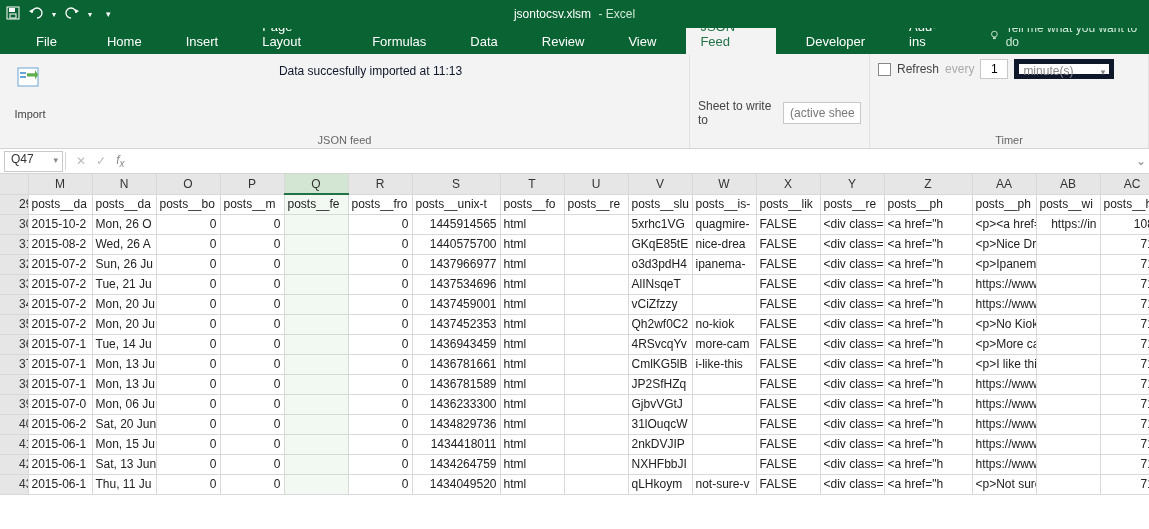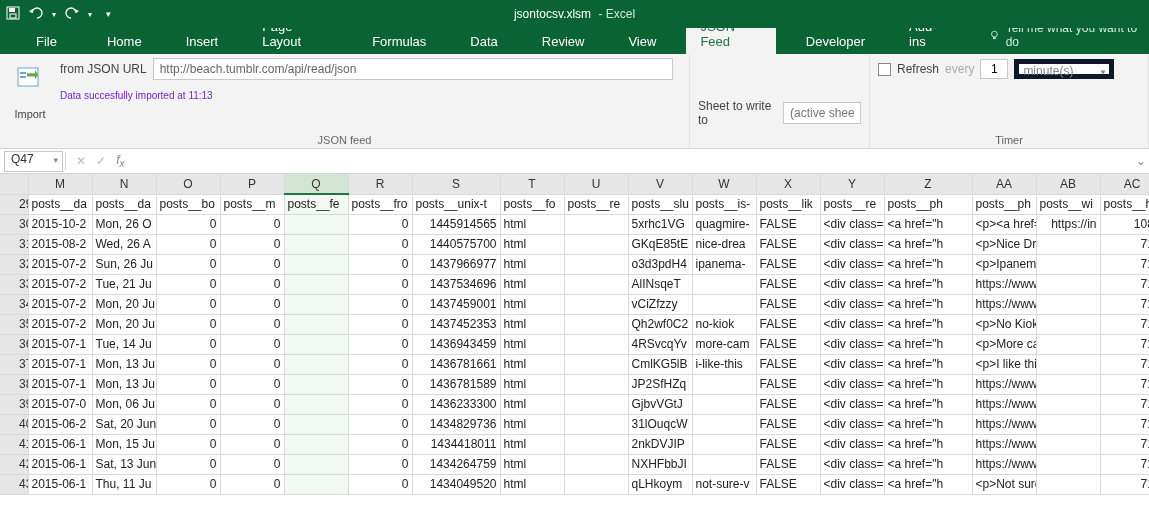--- a/index.html
+++ b/index.html
@@ -23,21 +23,21 @@
   
   .ribbon { height: 95px; background: #f3f3f3; border-bottom: 1px solid #d4d4d4; display: flex; }
   .group { border-right: 1px solid #e1e1e1; display: flex; flex-direction: column; justify-content: space-between; }
   .group-body { flex: 1; display: flex; align-items: flex-start; padding: 4px 8px; gap: 8px; }
   .group-label { text-align: center; font-size: 11px; color: #666; padding-bottom: 2px; }
   .big-btn { display: flex; flex-direction: column; align-items: center; gap: 14px; padding: 4px 6px; cursor: pointer; }
   .big-btn .lbl { font-size: 11px; color: #444; }
   .inline-row { display: flex; align-items: center; gap: 6px; height: 22px; }
   .field-label { font-size: 12px; color: #444; }
   .url-input { width: 520px; height: 22px; border: 1px solid #c8c8c8; background: #fff; padding: 0 6px; font-size: 12px; color: #666; }
-  .status { font-size: 10px; color: #6d28d9; padding-top: 6px; }
+  .status { font-size: 12px; color: #0f172a; text-align: center; padding-top: 6px; }
   .small-input { width: 78px; height: 22px; border: 1px solid #c8c8c8; background: #fff; font-size: 12px; color: #777; padding: 0 6px; }
   .num-input { width: 28px; height: 20px; border: 1px solid #c8c8c8; background: #fff; font-size: 12px; text-align: center; }
   .unit-sel { width: 100px; height: 20px; border: 5px solid #0f172a; background: #fff; font-size: 12px; color: #888; text-align: left; padding-left: 4px; position: relative; }
   .dd-caret { position: absolute; right: 4px; top: 3px; font-size: 9px; color: #888; }
   .chk { width: 13px; height: 13px; border: 1px solid #888; background: #fff; }
   .g-json { width: 690px; }
   .g-settings { width: 180px; }
   .g-timer { flex: 1; }
 
   
@@ -127,24 +127,20 @@
       <div class="big-btn">
         <svg width="32" height="32" viewBox="0 0 32 32">
           <rect x="4" y="6" width="20" height="18" fill="#fff" stroke="#6aa7d6"></rect>
           <rect x="6" y="10" width="6" height="2" fill="#6aa7d6"></rect>
             <rect x="6" y="14" width="6" height="2" fill="#6aa7d6"></rect>
           <path d="M20 14 L30 14 L30 10 L34 16 L30 22 L30 18 L20 18 Z" fill="#5fae4d" transform="translate(-3,0) scale(0.8)"></path>
         </svg>
         <span class="lbl">Import</span>
       </div>
       <div style="display:flex;flex-direction:column;gap:4px;flex:1;">
-        <div class="inline-row">
-          <span class="field-label">from JSON URL</span>
-          <input class="url-input" value="http://beach.tumblr.com/api/read/json" style="">
-        </div>
         <div class="status">Data succesfully imported at 11:13</div>
       </div>
     </div>
     <div class="group-label">JSON feed</div>
   </div>
 
   <div class="group g-settings">
     <div class="group-body" style="flex-direction:column;align-items:flex-start;gap:4px;margin-top:44px;">
       <div class="inline-row">
         <span class="field-label">Sheet to write to</span>

